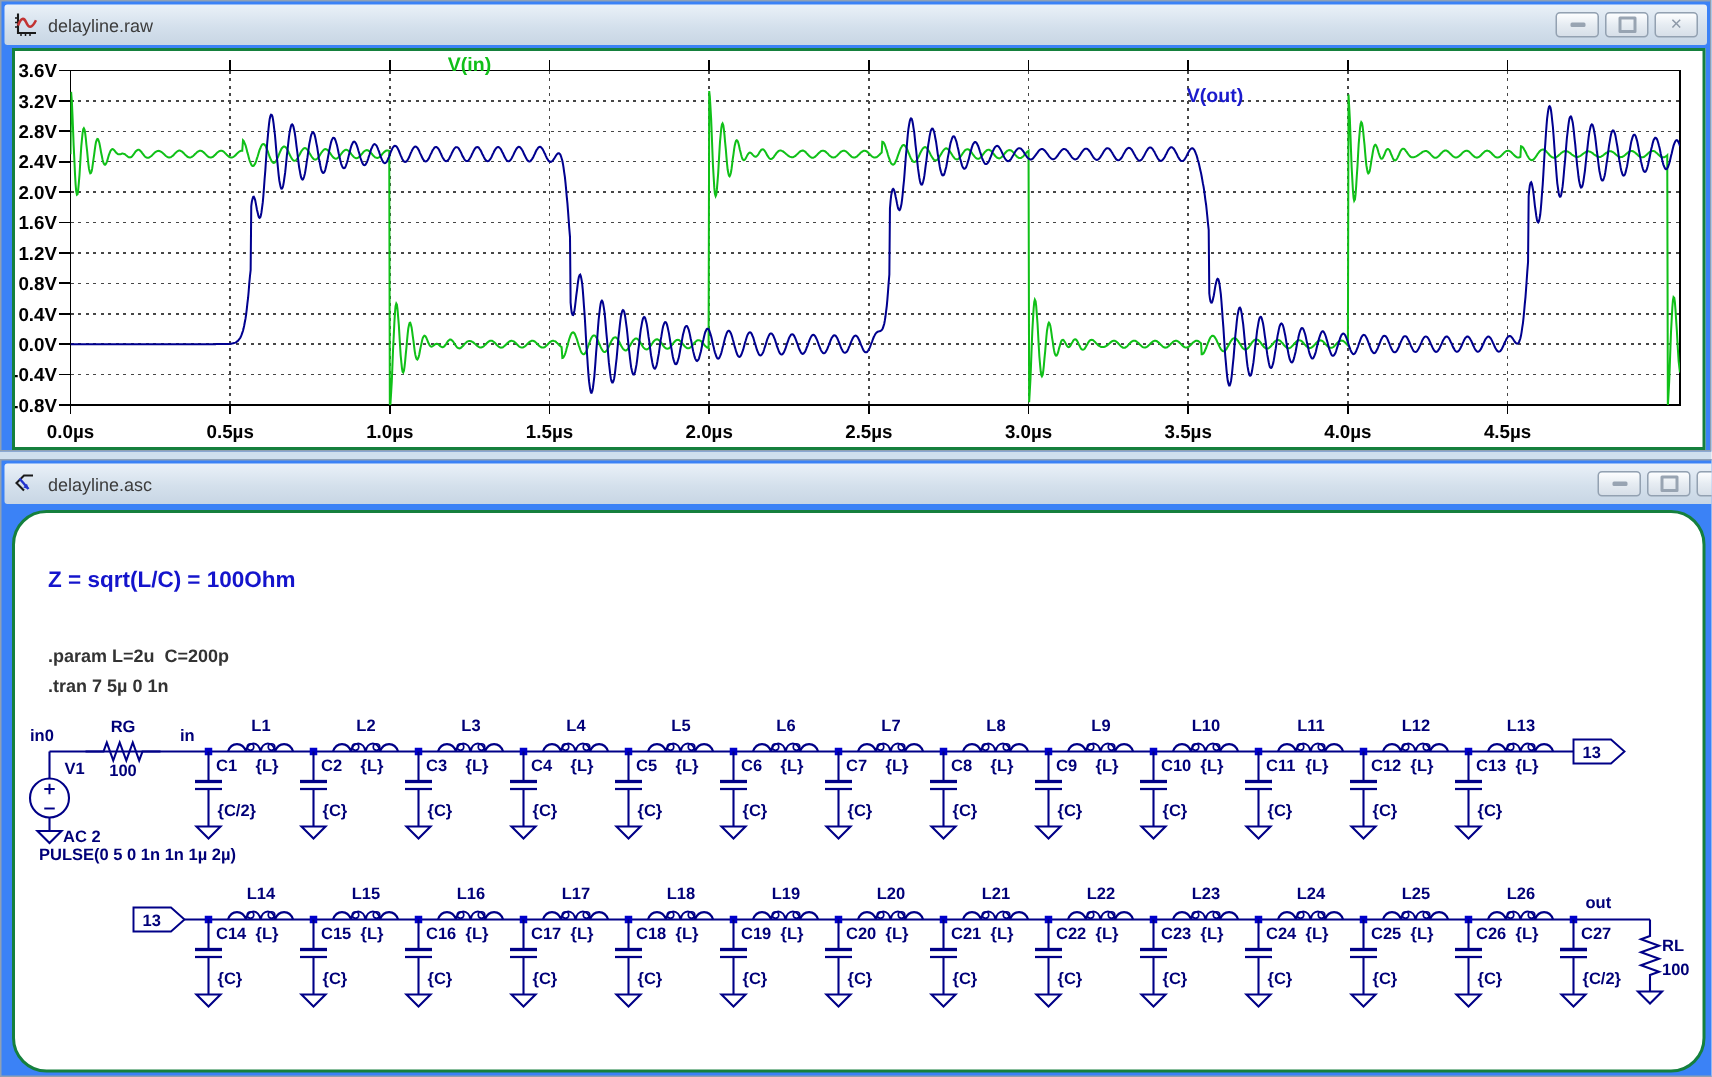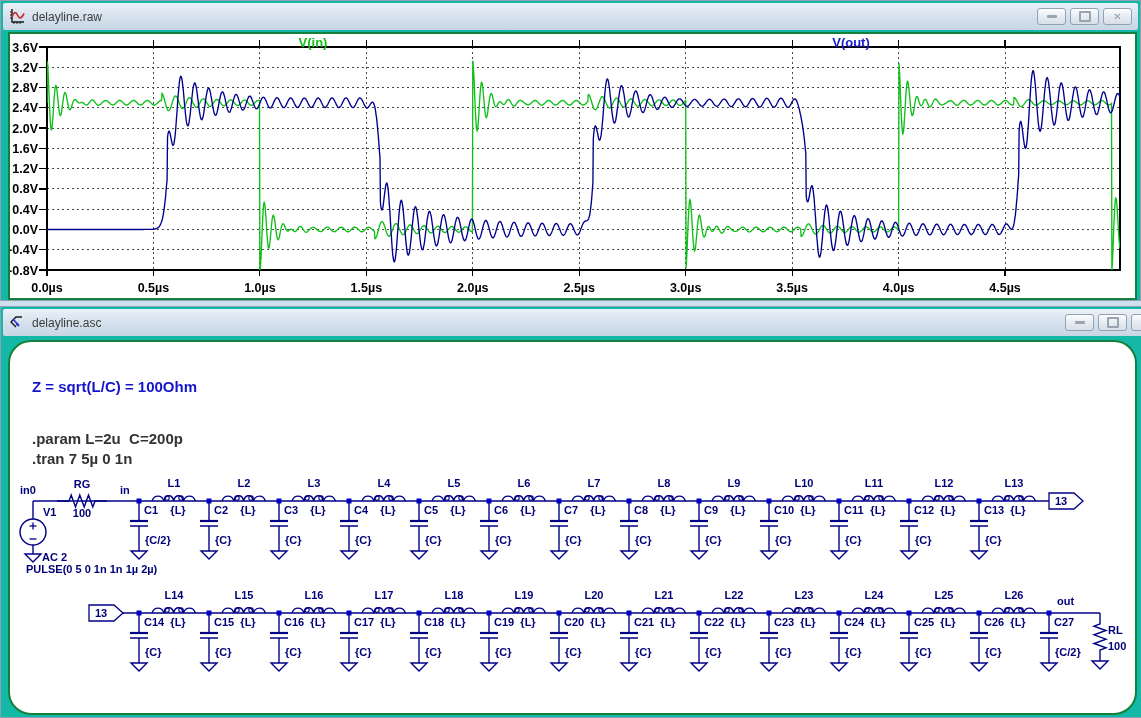--- a/index.html
+++ b/index.html
@@ -1,21 +1,21 @@
 <!DOCTYPE html>
 <html><head>
 <meta charset="utf-8">
 <style>
   html,body{margin:0;padding:0;}
   body{
     width:1141px;height:718px;position:relative;overflow:hidden;
     background:#cfdfee;
     font-family:"Liberation Sans","DejaVu Sans",sans-serif;
   }
-  .window{position:absolute;left:0;width:1139px;border:1px solid #8fa0b4;background:#14b8a6;}
+  .window{position:absolute;left:0;width:1139px;border:1px solid #8fa0b4;background:#3b82f6;}
   #win1{top:0;height:299px;}
   #win2{top:306px;height:410px;padding-left:28px;}
   .titlebar{
     position:absolute;left:2px;top:2px;right:2px;height:27px;
     background:linear-gradient(#eaf1f8,#d4e0ec 55%,#c8d6e4);
     display:flex;align-items:center;border-radius:2px;
   }
   .wicon{width:18px;height:18px;margin:0 6px 0 5px;display:inline-block;}
   .wtitle{font-size:12px;color:#3c3c3c;}
   .btns{margin-left:auto;margin-right:6px;display:flex;gap:4px;}
@@ -26,25 +26,25 @@
     color:#8d99a8;font-size:10px;font-weight:bold;line-height:1;
   }
   .g-min{display:block;width:10px;height:3px;background:#98a4b2;border-radius:1px;}
   .g-res{display:block;width:8px;height:7px;border:2px solid #98a4b2;border-radius:1px;}
   .canvas{position:absolute;left:7px;width:1125px;background:#ffffff;border:2px solid #15803d;}
   #plotcanvas{top:31px;height:264px;}
   #schcanvas{top:33px;height:371px;border-radius:23px;}
   svg{display:block;}
   .legend{position:absolute;top:1px;transform:translateX(-50%);font-size:13px;font-weight:bold;}
   #leg0{left:303px;}
-  #leg1{left:841px;}
+  #leg1{left:800px;margin-top:21px;}
   .ann{position:absolute;left:22px;color:#1414cc;font-size:15px;font-weight:bold;white-space:pre;}
   #ann1{top:36px;}
   #ann2{top:57px;}
-  .direc{position:absolute;left:22px;color:#333333;font-size:15px;font-weight:bold;white-space:pre;text-align:center;}
+  .direc{position:absolute;left:22px;color:#333333;font-size:12px;font-weight:bold;white-space:pre;text-align:center;}
   #dir1{top:88px;}
   #dir2{top:108px;}
 </style>
 </head>
 <body>
 
 <div class="window" id="win1">
   <div class="titlebar">
     <span class="wicon">
       <svg width="18" height="18" viewBox="0 0 18 18">

